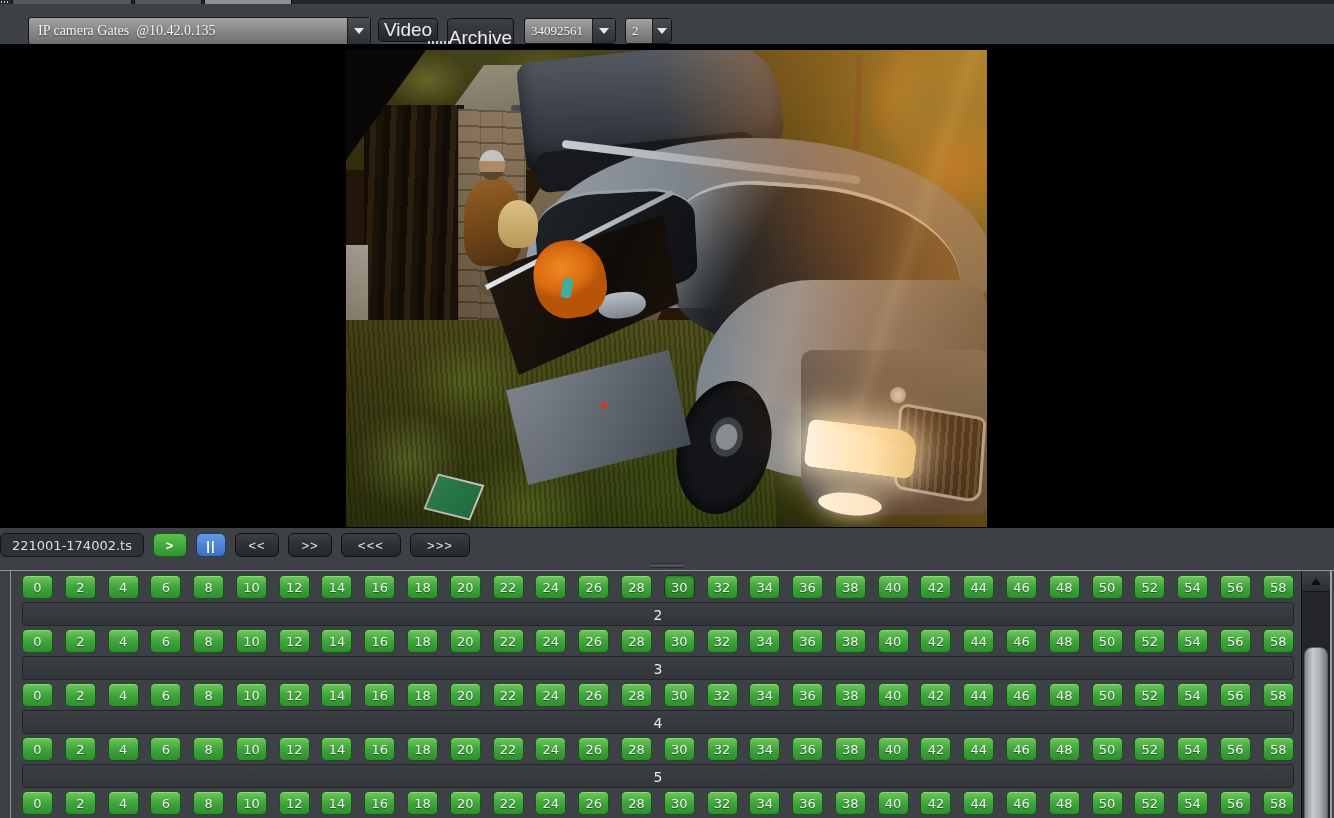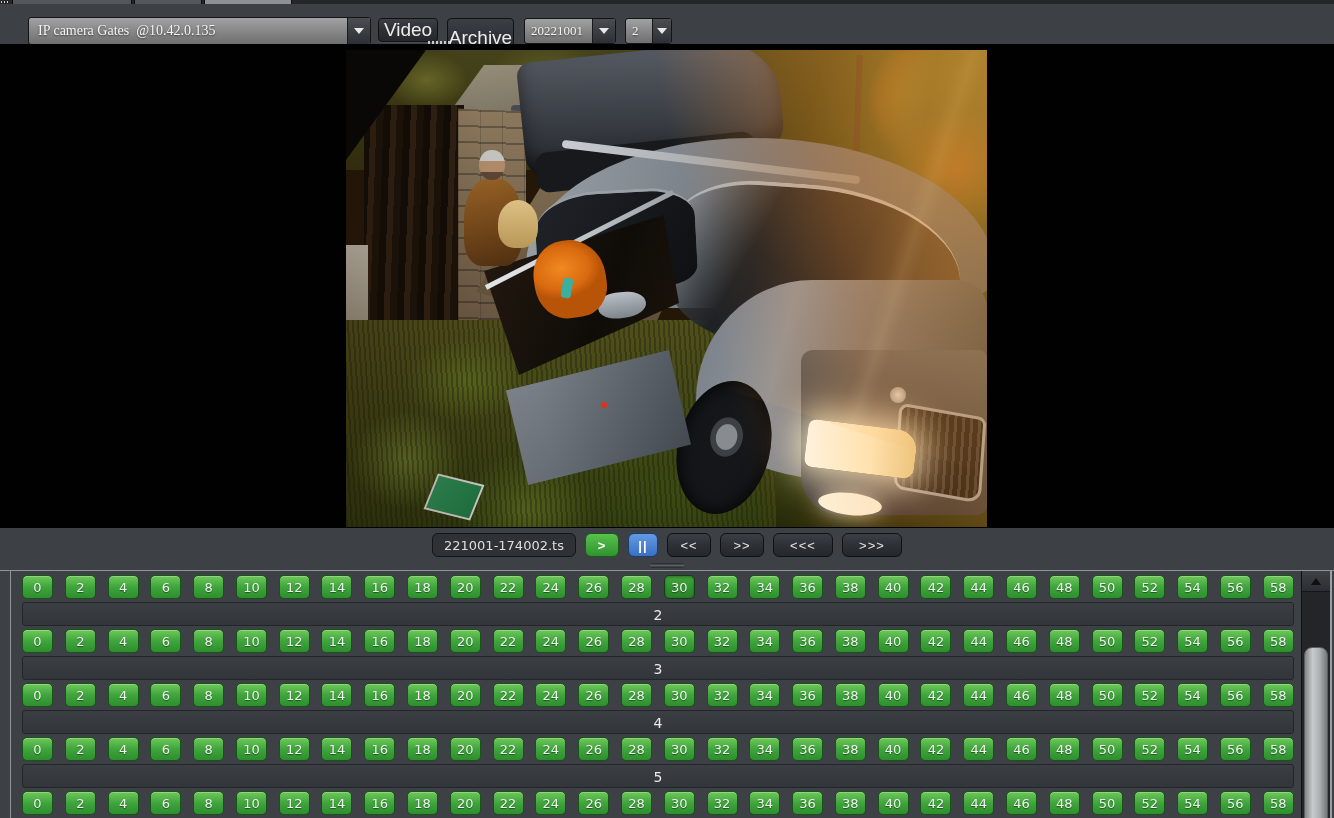--- a/index.html
+++ b/index.html
@@ -28,21 +28,21 @@
     background:linear-gradient(180deg,#3c4046 0%,#2c3035 55%,#24272b 100%);
     border:1px solid #0f1113;border-radius:4px;color:#ececec;font-size:19px;cursor:default;
     box-shadow:0 1px 0 rgba(255,255,255,.06);}
   #mini-grip{left:428px;top:41px;width:22px;height:4px;
     background:repeating-linear-gradient(90deg,#c6cacb 0 2px,transparent 2px 4px);}
   
   #videoband{left:0;top:44px;width:1334px;height:484px;background:#010101;}
   #video-frame{position:absolute;left:346px;top:6px;width:641px;height:477px;overflow:hidden;background:#241708;}
   
   #playerbar{left:0;top:528px;width:1334px;height:34px;background:#3d4145;
-    display:flex;align-items:center;justify-content:center;gap:9px;}
+    display:flex;align-items:center;gap:9px;}
   .pill{height:24px;display:flex;align-items:center;justify-content:center;border-radius:6px;
     font-size:13px;box-sizing:border-box;letter-spacing:1px;}
   #filename{width:144px;background:#2e3236;border:1px solid #121416;color:#dfdfdf;letter-spacing:0;}
   #btn-play{width:34px;background:linear-gradient(180deg,#58c24a,#2f9330);border:1px solid #1a5a1b;color:#fff;font-weight:bold;}
   #btn-pause{width:30px;background:linear-gradient(180deg,#639ae4,#3a6fc4);border:1px solid #1c3d6e;color:#fff;font-weight:bold;}
   .pbtn{background:linear-gradient(180deg,#3c4046 0%,#2c3035 55%,#24272b 100%);border:1px solid #0f1113;color:#e4e4e4;}
   .pbtn.w44{width:44px;} .pbtn.w60{width:60px;}
   
   #splitter{left:0;top:562px;width:1334px;height:8px;background:#3d4145;}
   #grip{position:absolute;left:650px;top:1px;width:34px;height:5px;border-radius:2px;
@@ -86,21 +86,21 @@
   <div id="toolbar" class="abs">
     <div class="combo" style="left:28px;top:13px;width:341px;height:26px;">
       <div class="val">IP camera Gates  @10.42.0.135</div>
       <div class="arrow">
         <span class="tri-down"></span>
       </div>
     </div>
     <button class="btn-dark" style="left:378px;top:14px;width:60px;height:24px;">Video</button>
     <button class="btn-dark" style="left:447px;top:14px;width:67px;height:40px;">Archive</button>
     <div class="combo" style="left:524px;top:14px;width:90px;height:24px;">
-      <div class="val" style="font-size:13px;padding:0 6px;">20221001</div>
+      <div class="val" style="font-size:13px;padding:0 6px;">34092561</div>
       <div class="arrow">
         <span class="tri-down"></span>
       </div>
     </div>
     <div class="combo" style="left:625px;top:14px;width:45px;height:24px;">
       <div class="val" style="font-size:13px;padding:0 6px;">2</div>
       <div class="arrow" style="width:18px;">
         <span class="tri-down"></span>
       </div>
     </div>

